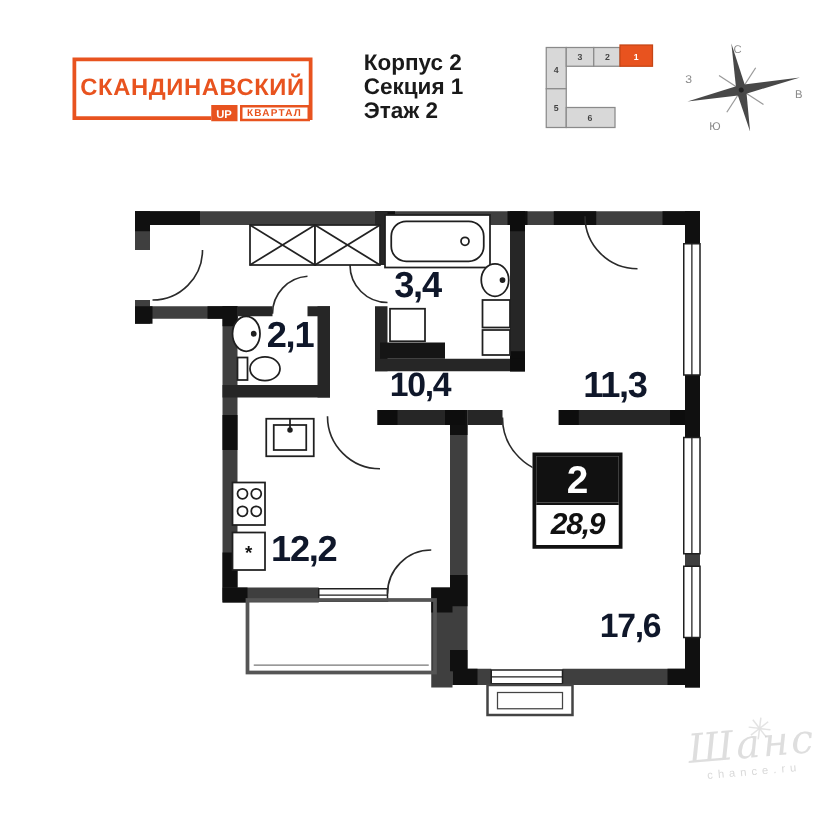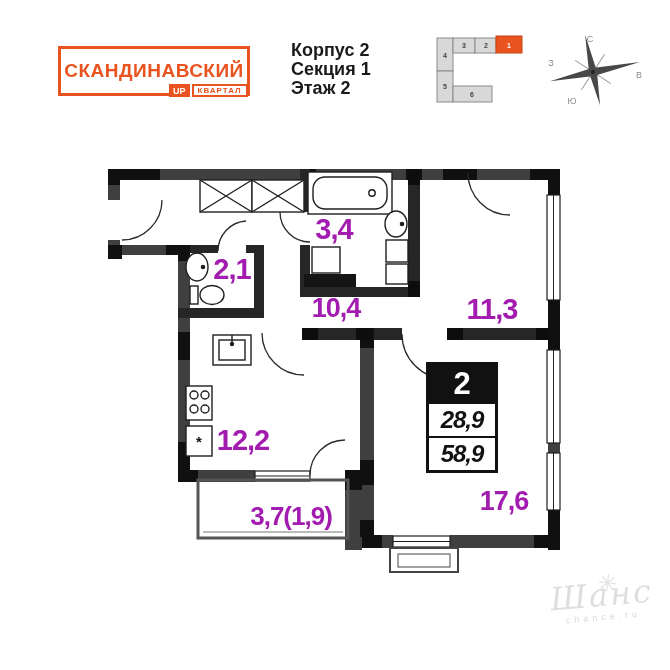--- a/index.html
+++ b/index.html
@@ -12,21 +12,21 @@
             border:3px solid var(--accent);display:flex;align-items:center;justify-content:center;}
   .logo-title{color:var(--accent);font-weight:700;font-size:19px;letter-spacing:.5px;white-space:nowrap;}
   .logo-badge{position:absolute;left:169px;top:84px;display:flex;align-items:stretch;background:#fff;}
   .badge-up{background:var(--accent);color:#fff;font-size:9px;font-weight:700;
             padding:1px 4px;display:flex;align-items:center;}
   .badge-kv{border:2px solid var(--accent);color:var(--accent);font-size:8px;font-weight:700;
             letter-spacing:1px;padding:0 4px;display:flex;align-items:center;margin-left:2px;}
   .bld-info{position:absolute;left:291px;top:41px;font-size:18px;font-weight:700;color:#1a1a1a;line-height:19px;}
 
   
-  .room-label{position:absolute;transform:translate(-50%,-50%);font-weight:700;color:#a21caf;
+  .room-label{position:absolute;transform:translate(-50%,-50%);font-weight:700;color:#0f172a;
               letter-spacing:-1px;white-space:nowrap;}
 
   
   .info-box{position:absolute;left:426px;top:362px;width:66px;border:3px solid #111;background:#fff;}
   .info-head{background:#111;color:#fff;font-size:31px;font-weight:700;text-align:center;
              height:37px;line-height:37px;}
   .info-row{font-size:24px;font-weight:700;text-align:center;height:32px;line-height:32px;
             border-top:2px solid #111;color:#111;letter-spacing:-1px;font-style:italic;}
 
   
@@ -245,26 +245,24 @@
     </g>
     <text x="199" y="447" font-size="15" font-weight="bold" fill="#111" text-anchor="middle">*</text>
   </svg>
 
   <div class="room-label" style="left:232px;top:269px;font-size:29px">2,1</div>
   <div class="room-label" style="left:334px;top:229px;font-size:29px">3,4</div>
   <div class="room-label" style="left:336px;top:308px;font-size:27px">10,4</div>
   <div class="room-label" style="left:492px;top:309px;font-size:29px">11,3</div>
   <div class="room-label" style="left:243px;top:440px;font-size:29px">12,2</div>
   <div class="room-label" style="left:504px;top:501px;font-size:27px">17,6</div>
-  <div class="room-label" style="left:291px;top:516px;font-size:26px">3,7(1,9)</div>
 
   <div class="info-box">
     <div class="info-head">2</div>
     <div class="info-row">28,9</div>
-    <div class="info-row">58,9</div>
   </div>
 
   <div class="watermark">
     <span class="wm-star">✳</span>
     <div class="wm-script">Шанс</div>
     <div class="wm-cap">chance.ru</div>
   </div>
 
 </div>
 

